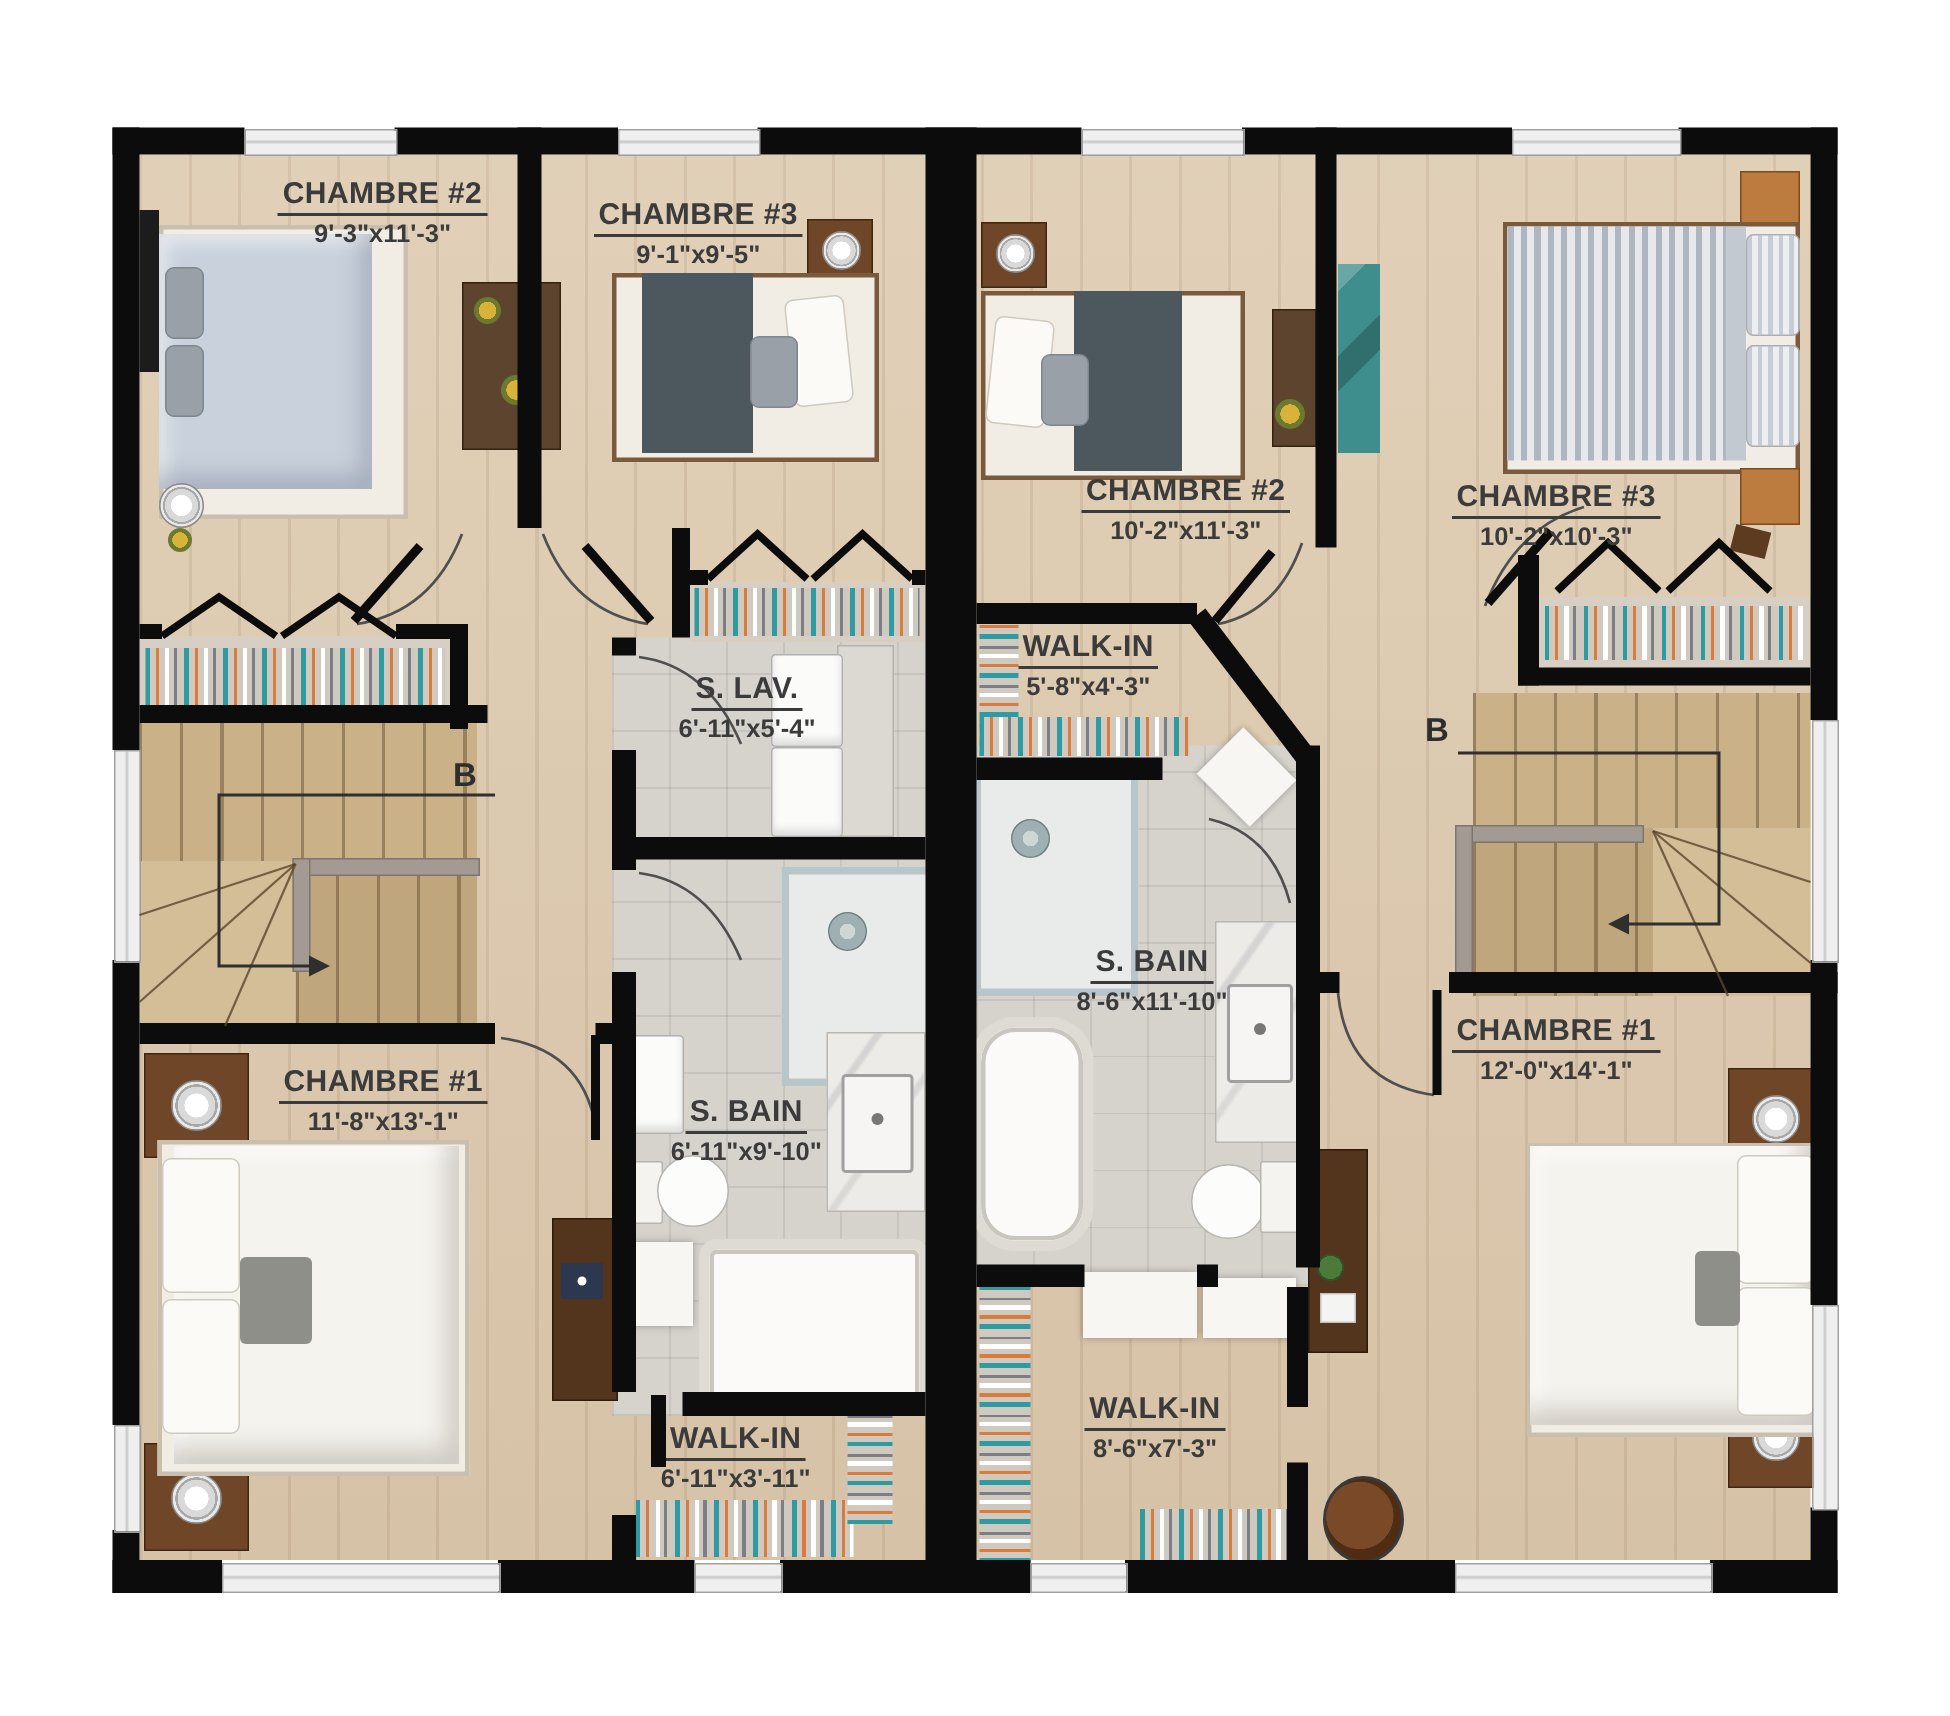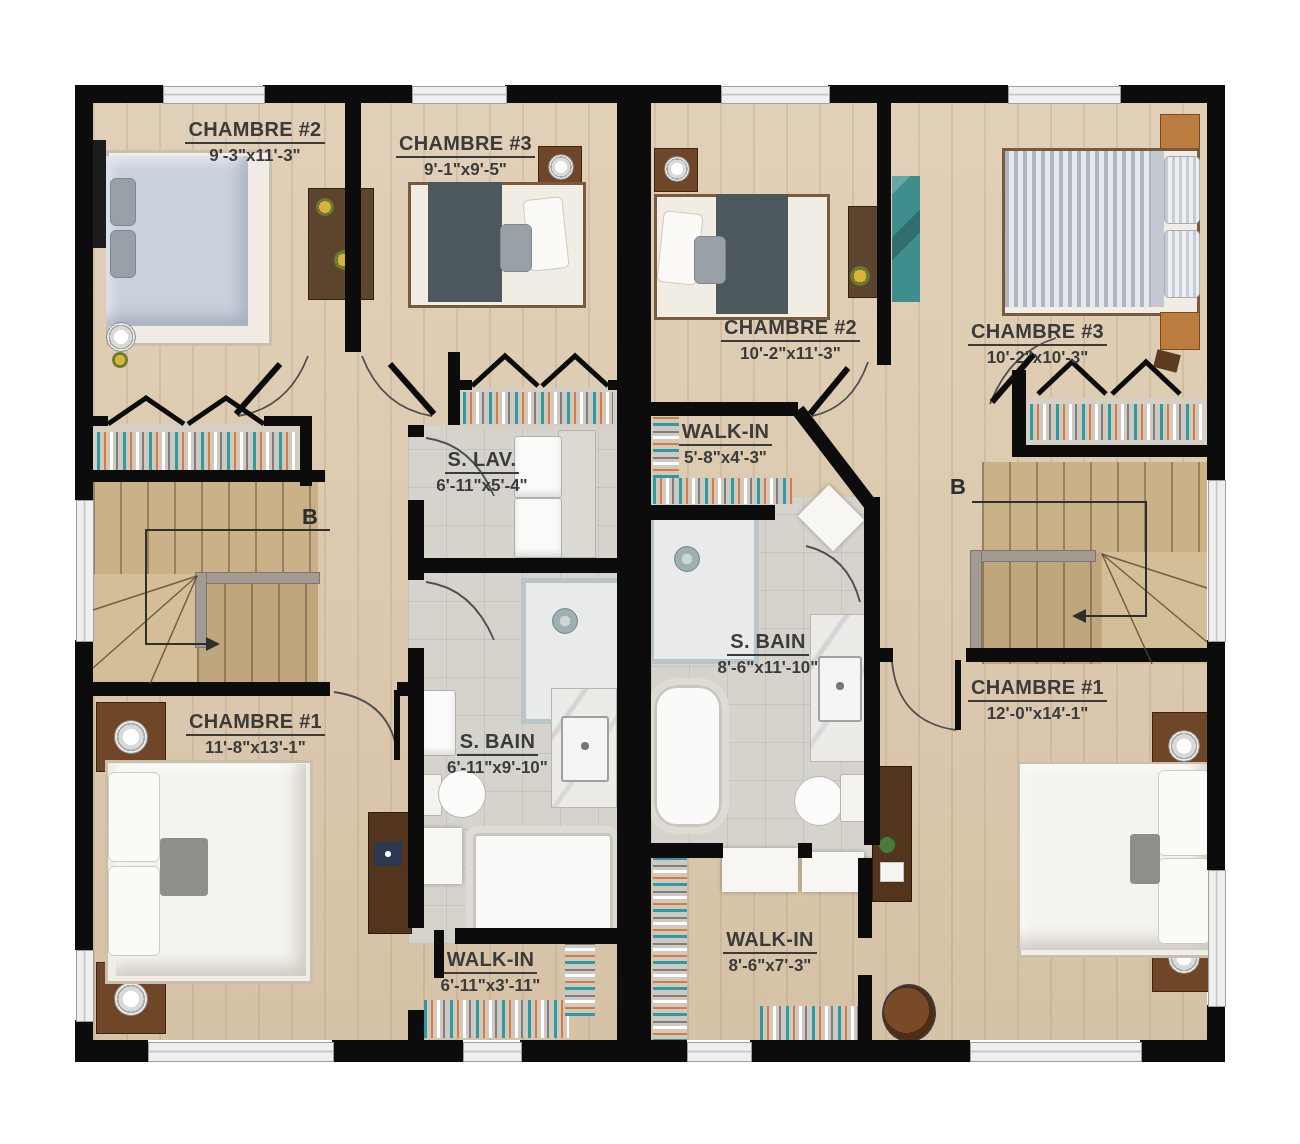--- a/index.html
+++ b/index.html
@@ -324,21 +324,21 @@
   </svg>
 
   <div class="room-label" style="left:150px;top:118px;width:210px">
     <span class="rname">CHAMBRE #2</span>
     <span class="rdims">9'-3"x11'-3"</span>
   </div>
   <div class="room-label" style="left:358px;top:132px;width:215px">
     <span class="rname">CHAMBRE #3</span>
     <span class="rdims">9'-1"x9'-5"</span>
   </div>
-  <div class="room-label" style="left:402px;top:448px;width:160px">
+  <div class="room-label" style="left:418px;top:448px;width:160px">
     <span class="rname">S. LAV.</span>
     <span class="rdims">6'-11"x5'-4"</span>
   </div>
   <div class="room-label" style="left:415px;top:730px;width:165px">
     <span class="rname">S. BAIN</span>
     <span class="rdims">6'-11"x9'-10"</span>
   </div>
   <div class="room-label" style="left:148px;top:710px;width:215px">
     <span class="rname">CHAMBRE #1</span>
     <span class="rdims">11'-8"x13'-1"</span>

